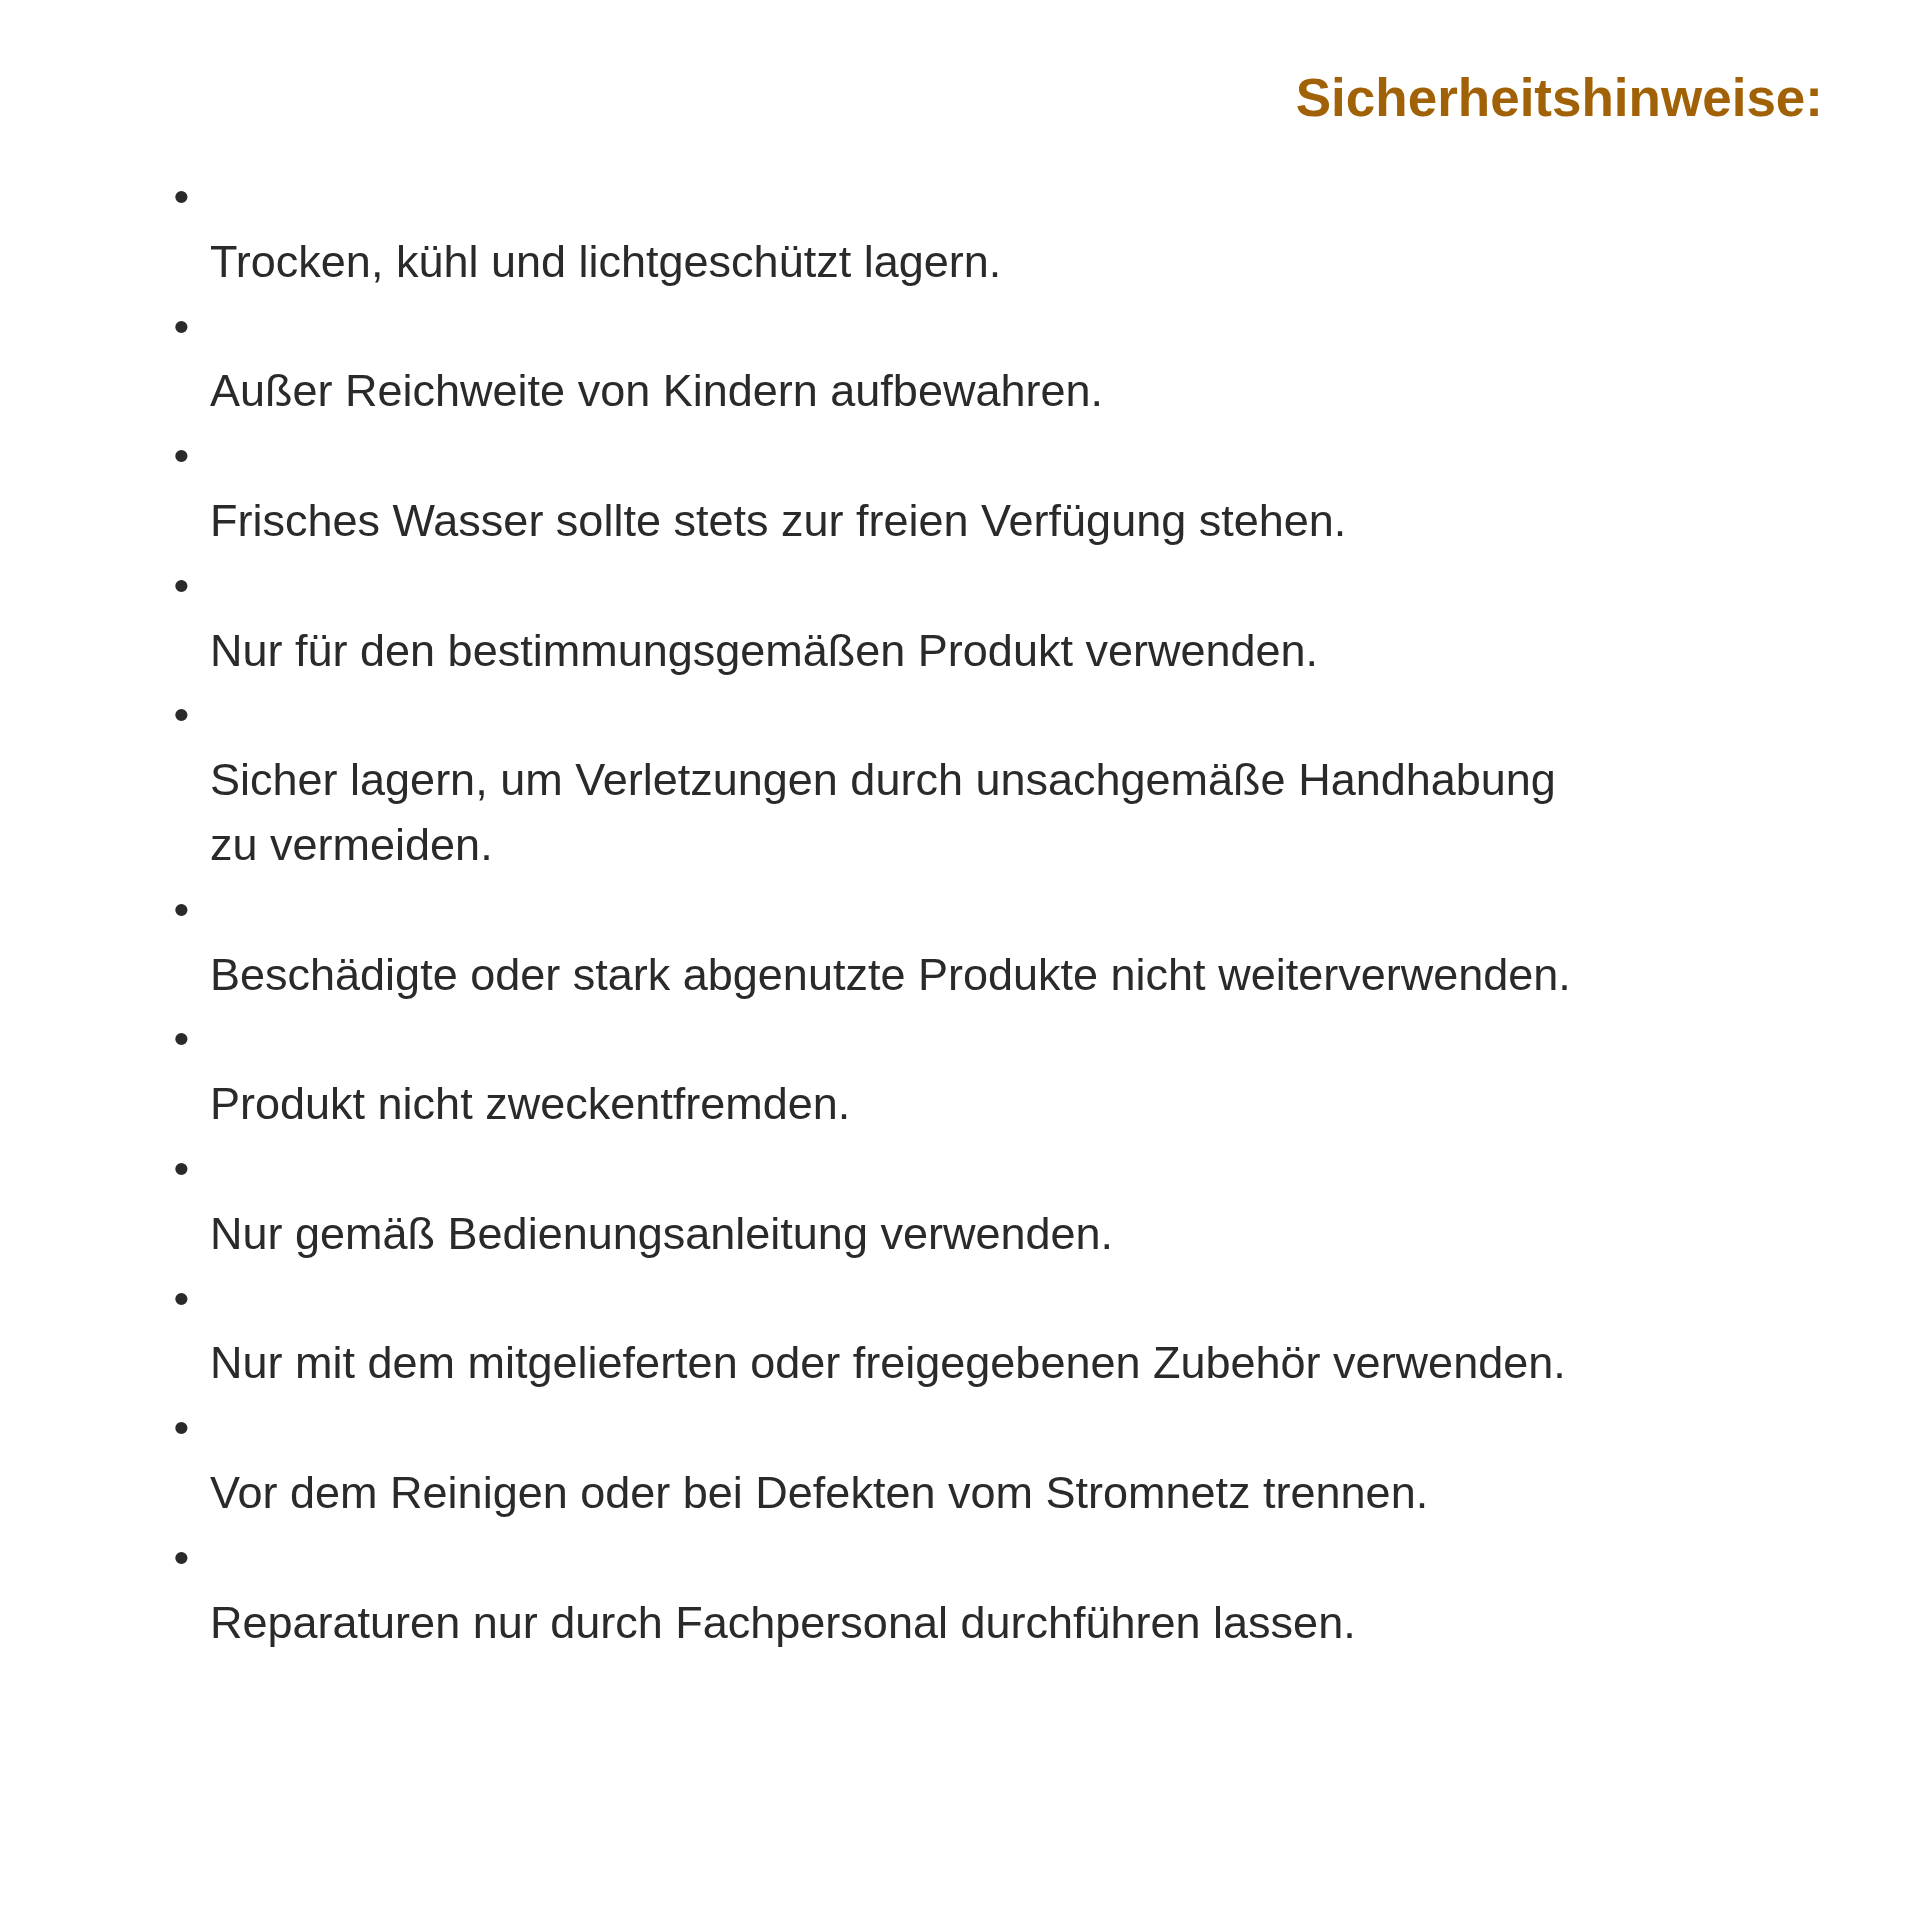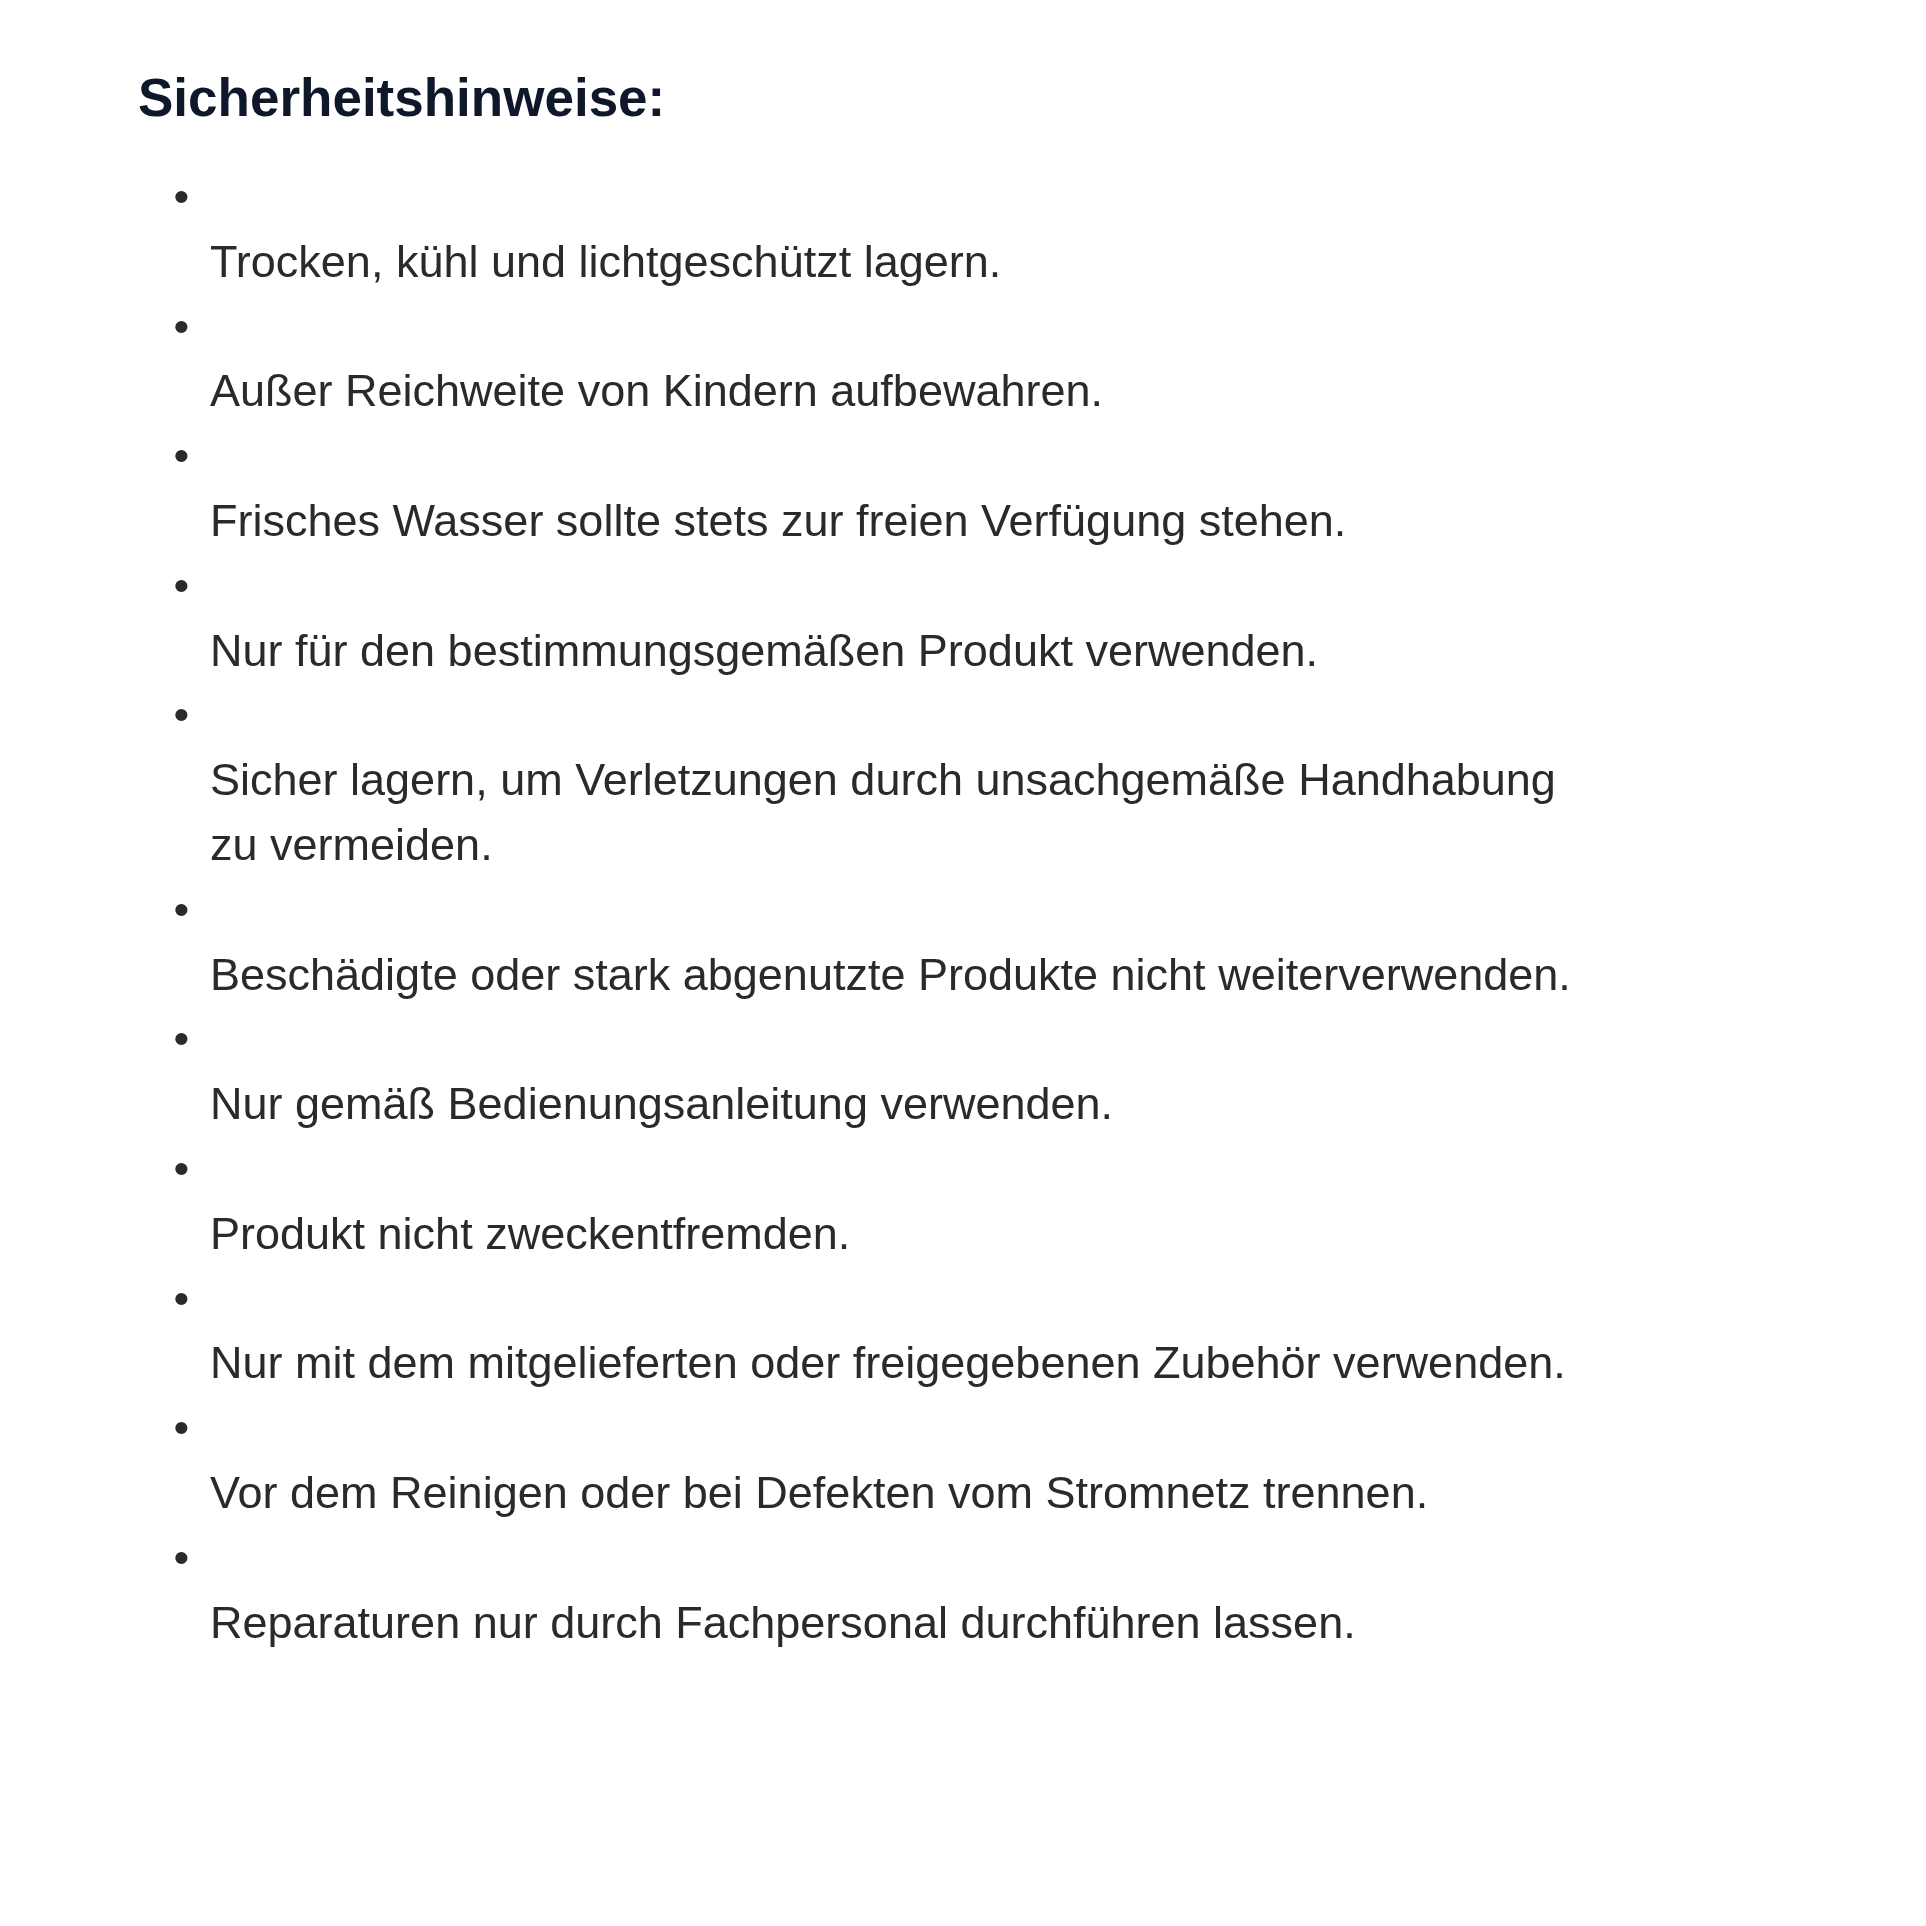--- a/index.html
+++ b/index.html
@@ -20,21 +20,22 @@
 
   
   .german-section {
     flex: 1;
     padding: 67px 103px 0 138px;
   }
 
   .german-title {
     font-size: 53px;
     font-weight: 700;
-    color: #0f172a;
+    color: #a16207;
+    text-align: right;
   }
 
   .german-list {
     list-style: none;
     margin-top: 37px;
     margin-left: 33px;
     font-size: 45px;
     line-height: 1.44;
     color: #2a2a2a;
     max-width: 1644px;
@@ -82,25 +83,25 @@
       <li>
         <span class="li-text">Sicher lagern, um Verletzungen durch unsachgemäße Handhabung
 zu vermeiden.</span>
       </li>
 
       <li>
         <span class="li-text">Beschädigte oder stark abgenutzte Produkte nicht weiterverwenden.</span>
       </li>
 
       <li>
-        <span class="li-text">Nur gemäß Bedienungsanleitung verwenden.</span>
+        <span class="li-text">Produkt nicht zweckentfremden.</span>
       </li>
 
       <li>
-        <span class="li-text">Produkt nicht zweckentfremden.</span>
+        <span class="li-text">Nur gemäß Bedienungsanleitung verwenden.</span>
       </li>
 
       <li>
         <span class="li-text">Nur mit dem mitgelieferten oder freigegebenen Zubehör verwenden.</span>
       </li>
 
       <li>
         <span class="li-text">Vor dem Reinigen oder bei Defekten vom Stromnetz trennen.</span>
       </li>
 

